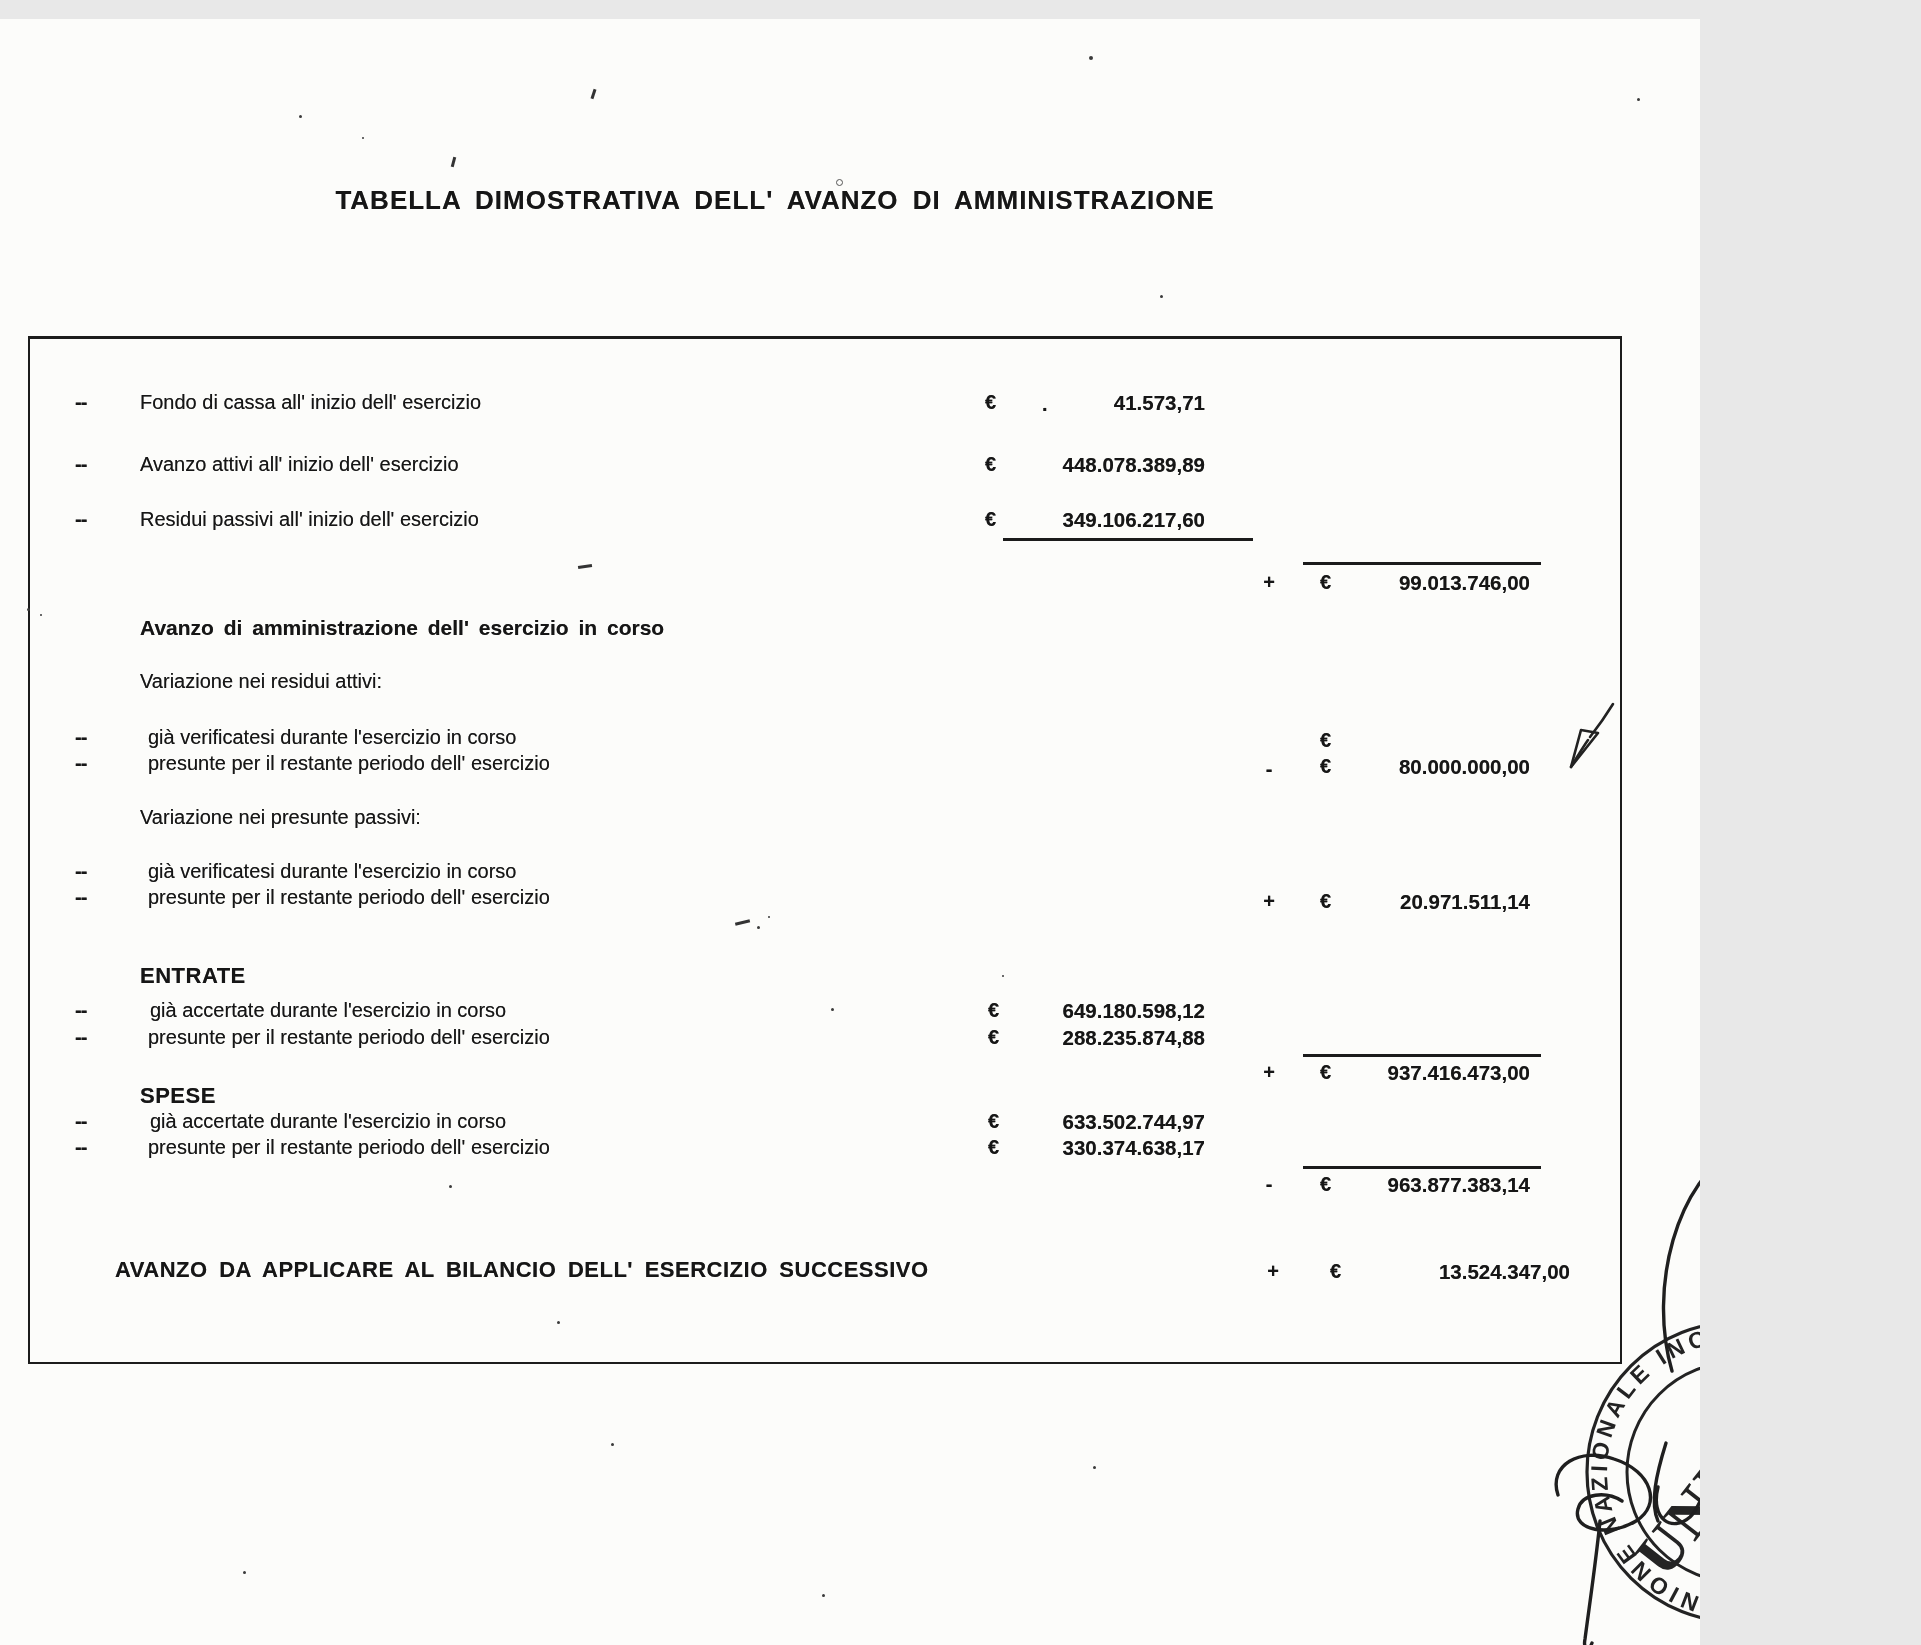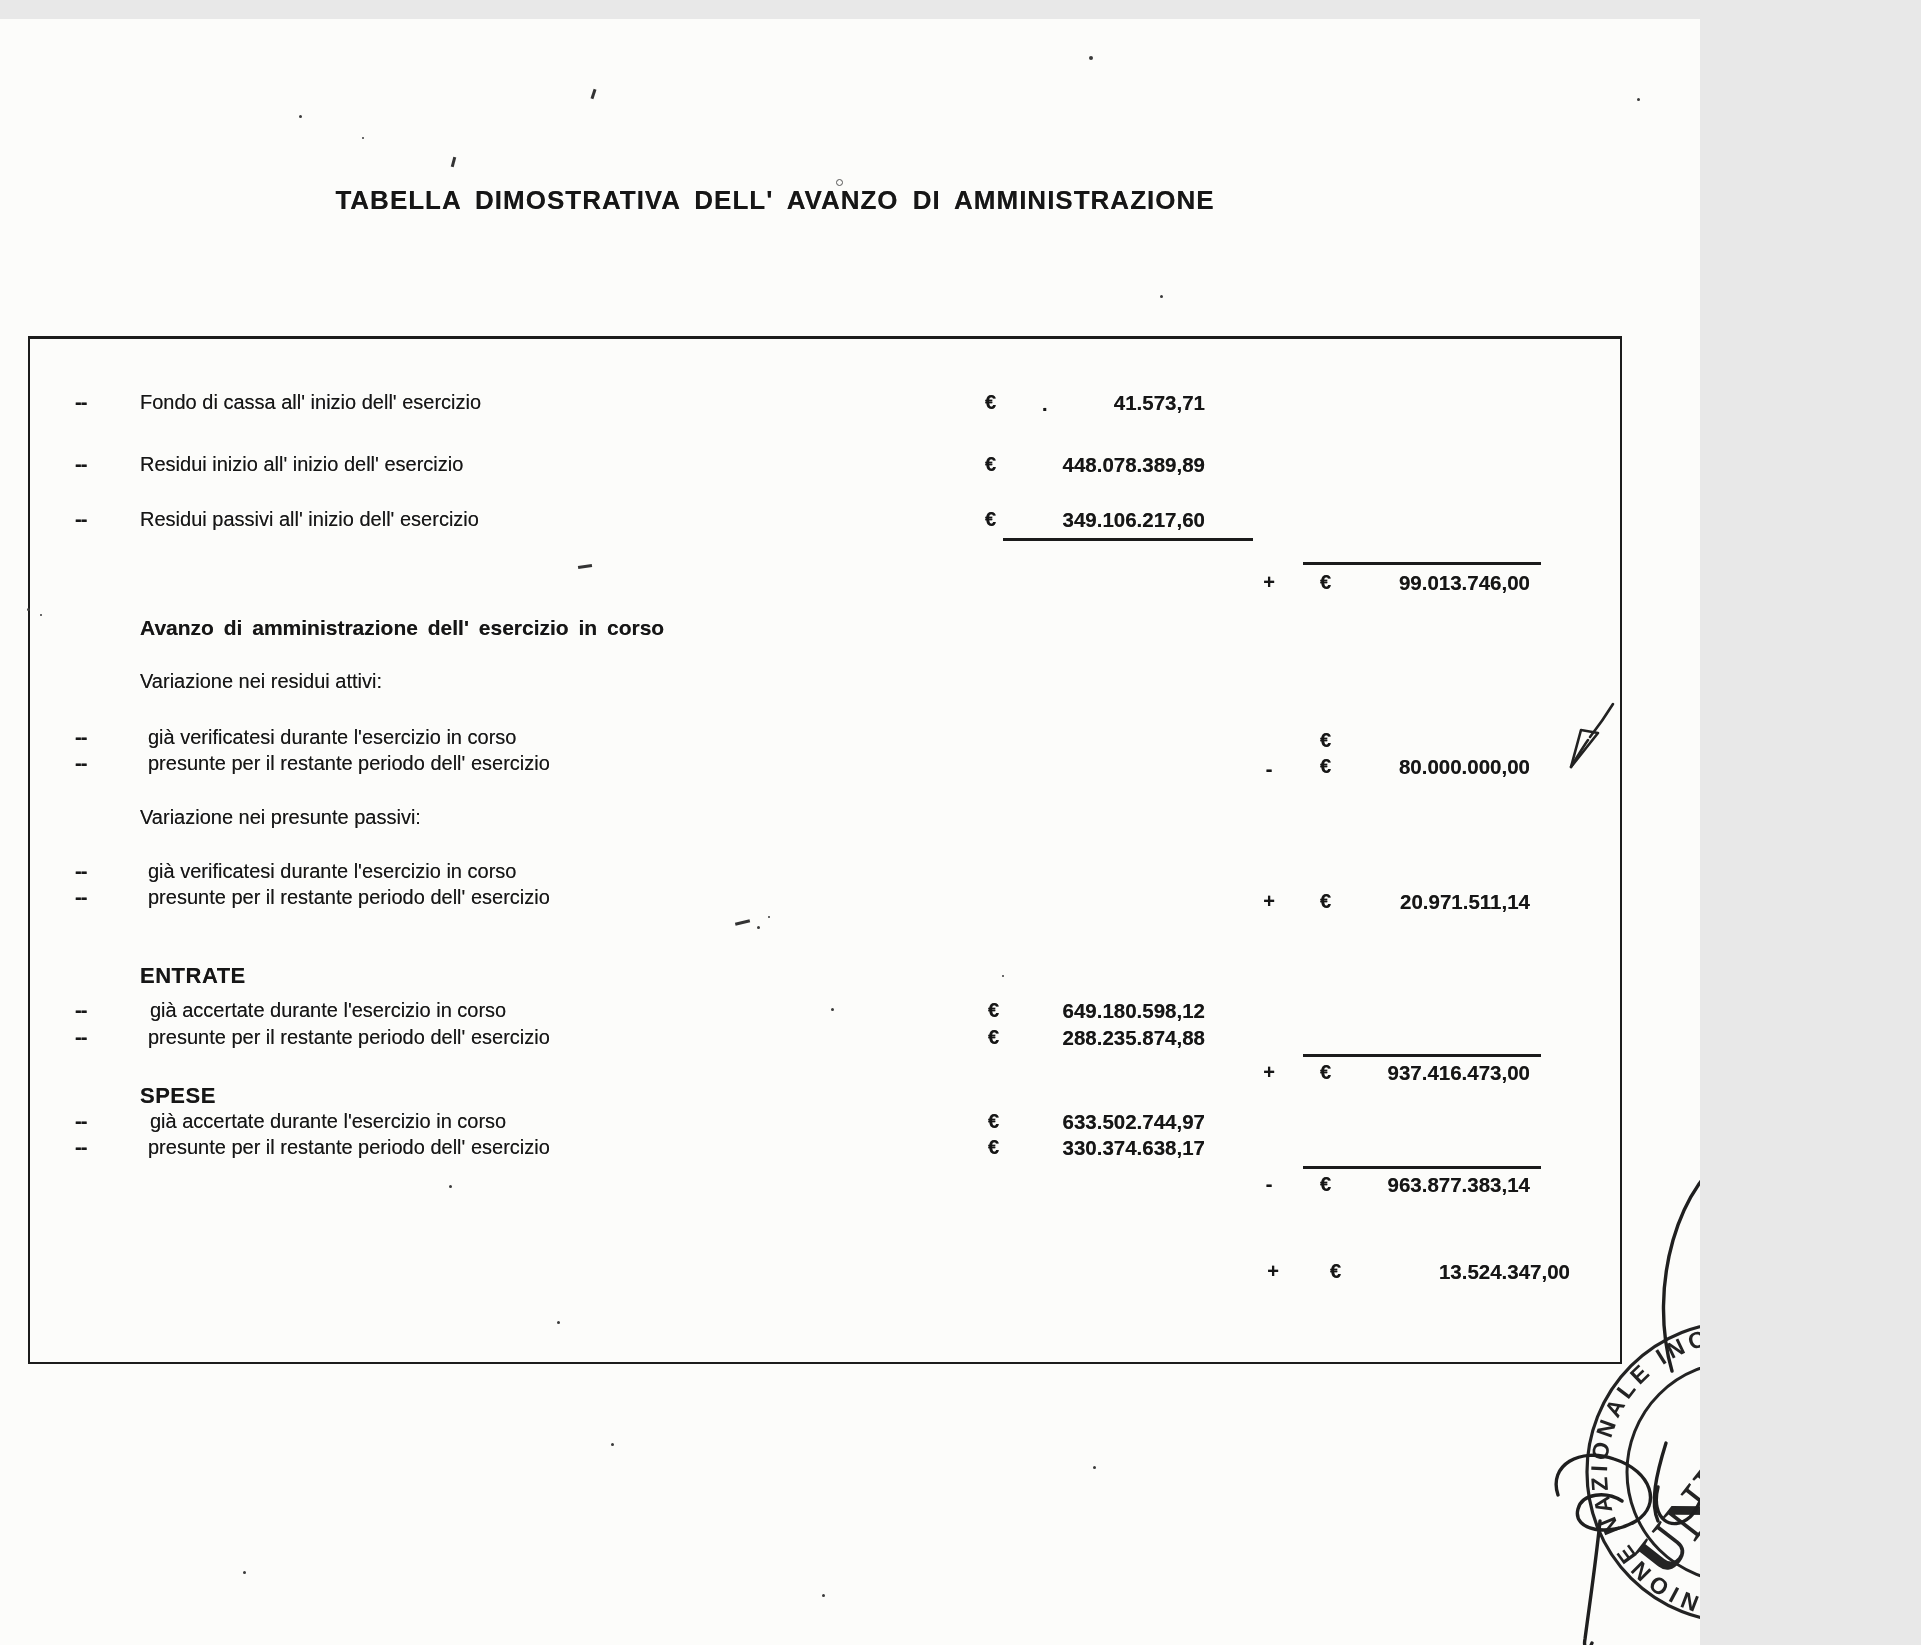--- a/index.html
+++ b/index.html
@@ -37,21 +37,21 @@
 
   <div class="box"></div>
 
   <div class="t dash" style="left:75px;top:372px;">--</div>
   <div class="t lbl" style="left:140px;top:372px;">Fondo di cassa all' inizio dell' esercizio</div>
   <div class="t eur" style="left:985px;top:372px;">€</div>
   <div class="t eur" style="left:1042px;top:374px;">.</div>
   <div class="t val valA" style="top:372px;">41.573,71</div>
 
   <div class="t dash" style="left:75px;top:434px;">--</div>
-  <div class="t lbl" style="left:140px;top:434px;">Residui inizio all' inizio dell' esercizio</div>
+  <div class="t lbl" style="left:140px;top:434px;">Avanzo attivi all' inizio dell' esercizio</div>
   <div class="t eur" style="left:985px;top:434px;">€</div>
   <div class="t val valA" style="top:434px;">448.078.389,89</div>
 
   <div class="t dash" style="left:75px;top:489px;">--</div>
   <div class="t lbl" style="left:140px;top:489px;">Residui passivi all' inizio dell' esercizio</div>
   <div class="t eur" style="left:985px;top:489px;">€</div>
   <div class="t val valA" style="top:489px;">349.106.217,60</div>
   <div class="rule" style="left:1003px;top:519px;width:250px;"></div>
 
   <div class="rule" style="left:1303px;top:543px;width:238px;"></div>
@@ -111,20 +111,21 @@
   <div class="t dash" style="left:75px;top:1117px;">--</div>
   <div class="t lbl" style="left:148px;top:1117px;">presunte per il restante periodo dell' esercizio</div>
   <div class="t eur" style="left:988px;top:1117px;">€</div>
   <div class="t val valA" style="top:1117px;">330.374.638,17</div>
 
   <div class="rule" style="left:1303px;top:1147px;width:238px;"></div>
   <div class="t sign" style="left:1258px;top:1154px;">-</div>
   <div class="t eur" style="left:1320px;top:1154px;">€</div>
   <div class="t val valB" style="top:1154px;">963.877.383,14</div>
 
+  <div class="t hd-caps" style="left:115px;top:1238px;word-spacing:5px;">AVANZO DA  APPLICARE AL BILANCIO DELL' ESERCIZIO SUCCESSIVO</div>
   <div class="t sign" style="left:1262px;top:1241px;">+</div>
   <div class="t eur" style="left:1330px;top:1241px;">€</div>
   <div class="t val" style="left:1340px;top:1241px;width:230px;">13.524.347,00</div>
 
   <div class="speck" style="left:299px;top:96px;width:3px;height:3px;"></div>
   <div class="tick" style="left:592px;top:70px;width:3px;height:10px;transform:rotate(18deg);"></div>
   <div class="tick" style="left:452px;top:138px;width:3px;height:10px;transform:rotate(15deg);"></div>
   <div class="speck" style="left:362px;top:118px;width:2px;height:2px;"></div>
   <div class="ringspeck" style="left:836px;top:160px;width:5px;height:5px;"></div>
   <div class="speck" style="left:1089px;top:37px;width:4px;height:4px;"></div>

